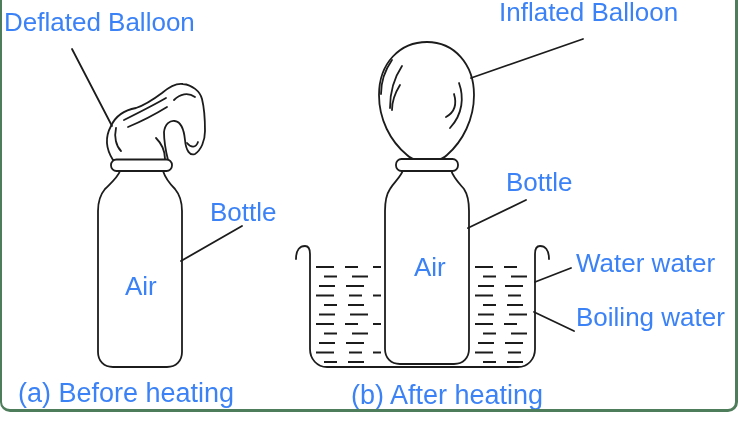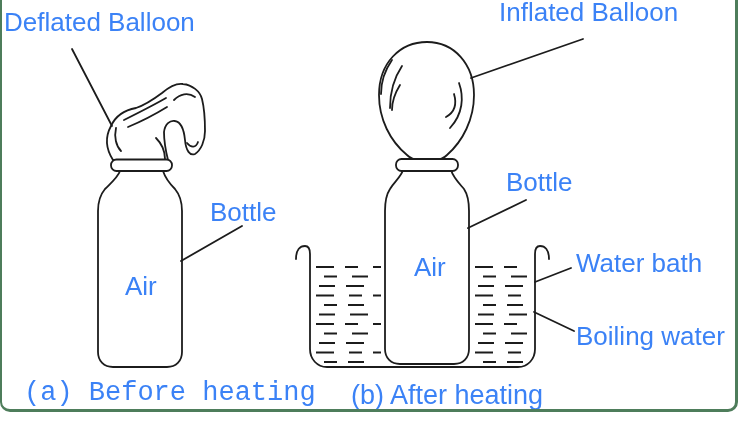--- a/index.html
+++ b/index.html
@@ -20,22 +20,22 @@
     white-space:nowrap;letter-spacing:0px;
   }
   .cap{font-size:27px;}
   .lbl-deflated{left:4px;top:8px;}
   .lbl-inflated{left:499px;top:-2px;}
   .lbl-bottle-a{left:210px;top:198px;}
   .lbl-bottle-b{left:506px;top:168px;}
   .lbl-air-a{left:125px;top:272px;}
   .lbl-air-b{left:414px;top:253px;}
   .lbl-waterbath{left:576px;top:249px;}
-  .lbl-boiling{left:576px;top:322px;}
-  .lbl-cap-a{left:24px;top:379px;font-family:Liberation Mono, monospace;}
+  .lbl-boiling{left:576px;top:303px;}
+  .lbl-cap-a{left:18px;top:379px;}
   .lbl-cap-b{left:351px;top:381px;}
 </style>
 </head>
 <body style="color: rgb(22, 22, 22); background: rgb(255, 255, 255);">
 
 <div class="canvas">
 
   <svg class="art" width="739" height="421" viewBox="0 0 739 421">
     <g id="ink" fill="none" stroke="#1c1c1c" stroke-width="1.8" stroke-linecap="round" stroke-linejoin="round">
 
@@ -136,18 +136,18 @@
   </svg>
 
   <div class="lbl lbl-deflated">Deflated Balloon</div>
   <div class="lbl lbl-bottle-a">Bottle</div>
   <div class="lbl lbl-air-a">Air</div>
   <div class="lbl cap lbl-cap-a">(a) Before heating</div>
 
   <div class="lbl lbl-inflated">Inflated Balloon</div>
   <div class="lbl lbl-bottle-b">Bottle</div>
   <div class="lbl lbl-air-b">Air</div>
-  <div class="lbl lbl-waterbath">Water bath</div>
+  <div class="lbl lbl-waterbath">Water water</div>
   <div class="lbl lbl-boiling">Boiling water</div>
   <div class="lbl cap lbl-cap-b">(b) After heating</div>
 
   <div class="frame" style="border-color: rgb(78, 125, 91);"></div>
 </div>
 
 </body></html>

